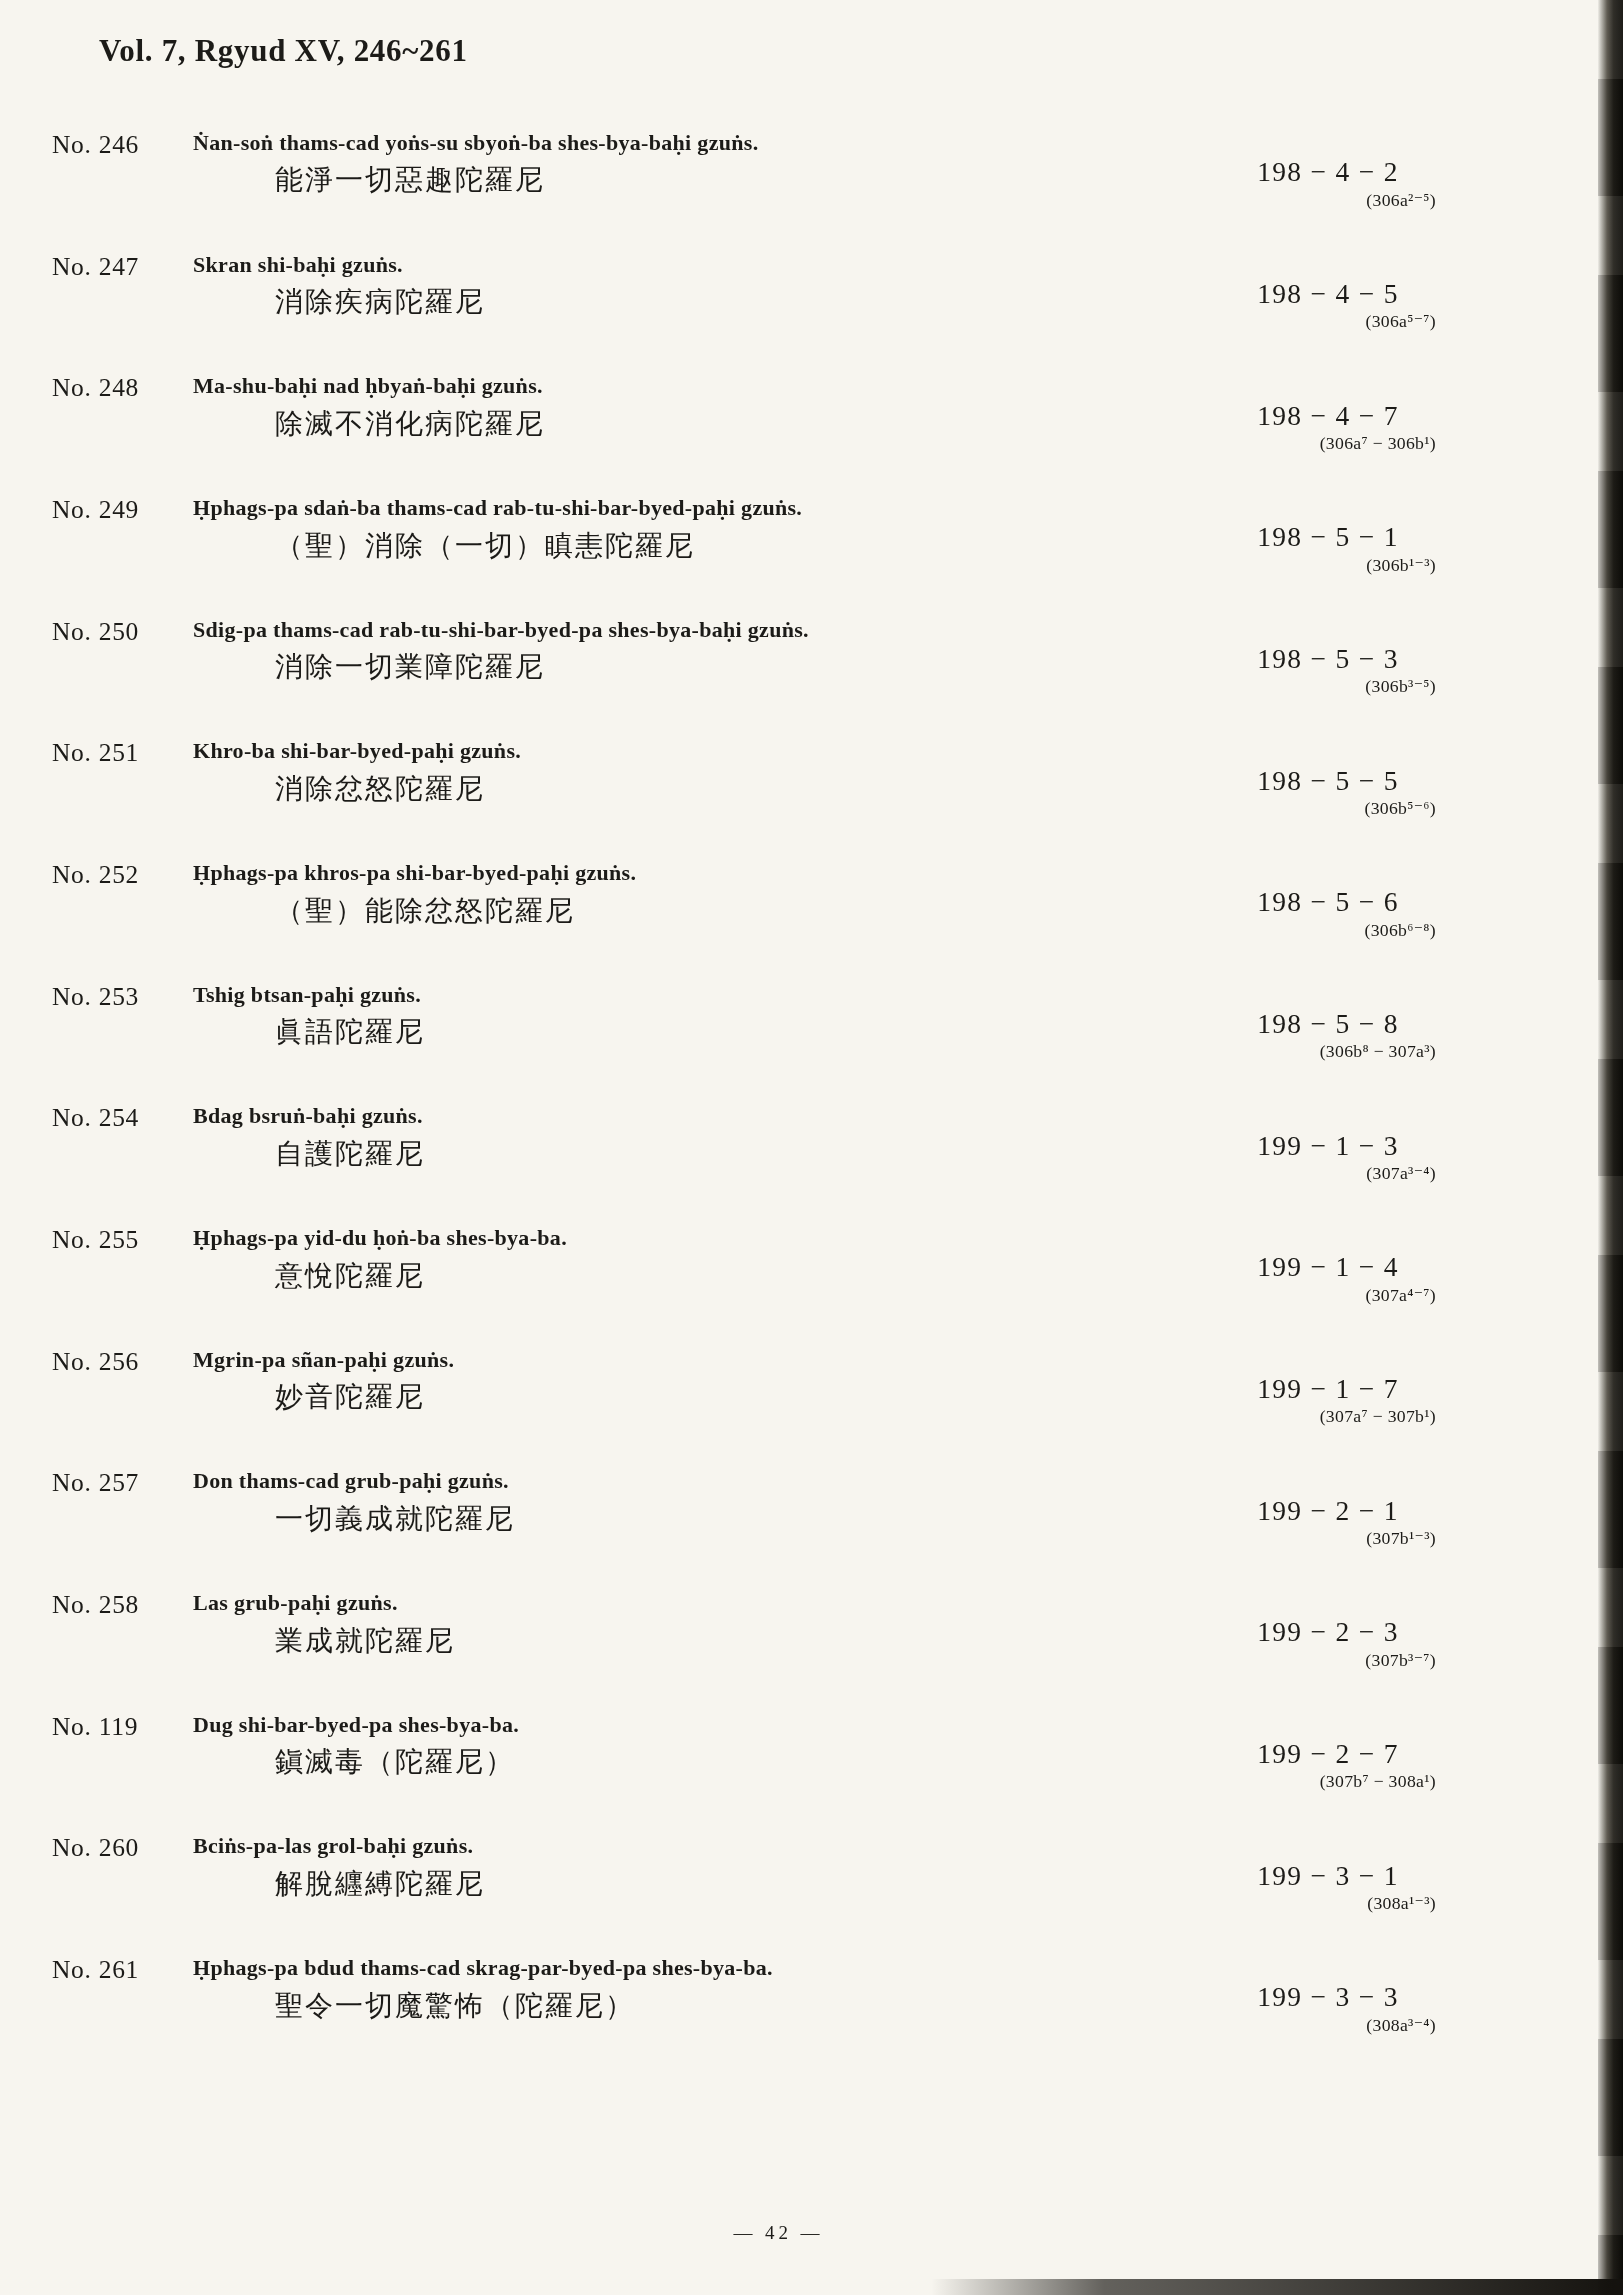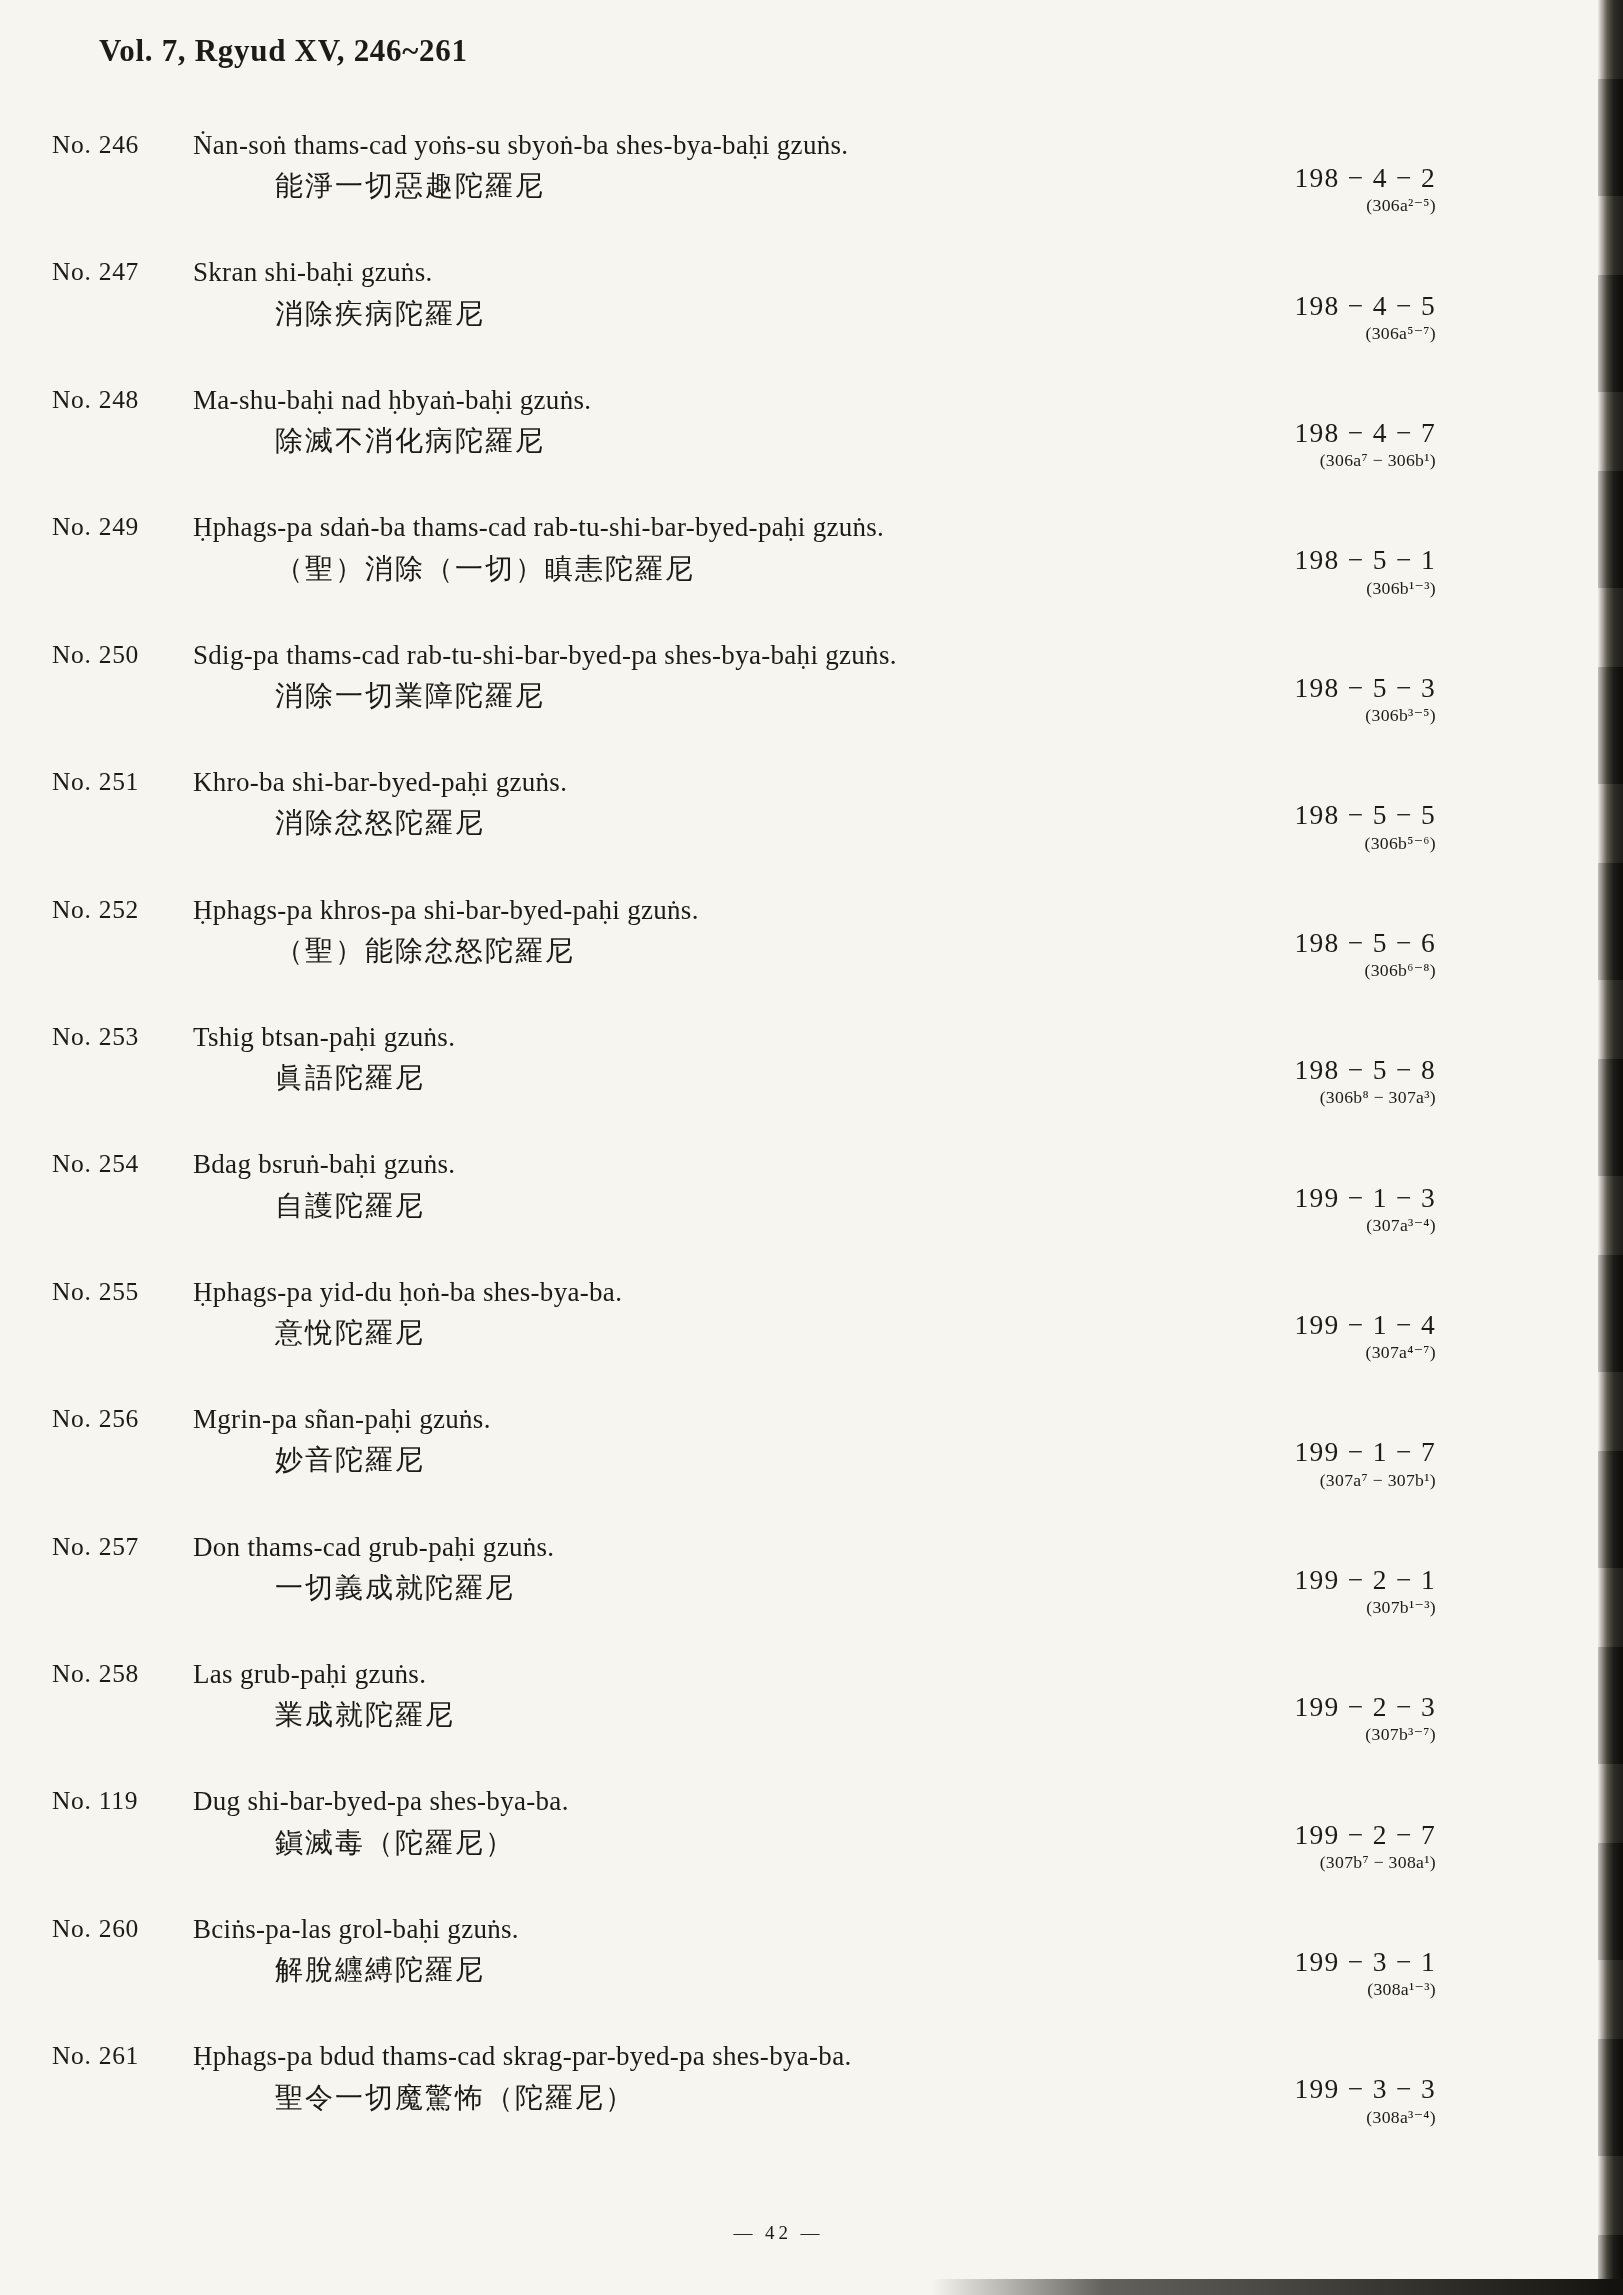--- a/index.html
+++ b/index.html
@@ -71,22 +71,22 @@
     font-size: 25.5px;
     letter-spacing: 0.7px;
   }
 
   .entry-mid {
     flex: 1 1 auto;
     min-width: 0;
   }
 
   .entry-title {
-    font-size: 27px;
-    font-weight: normal;
+    font-size: 22px;
+    font-weight: bold;
     letter-spacing: 0.3px;
     line-height: 1.15;
   }
 
   .entry-chinese {
     margin-top: 9.2px;
     margin-left: 82px;
     font-size: 28px;
     letter-spacing: 2px;
     line-height: 1.15;
@@ -97,20 +97,21 @@
     width: 216px;
     text-align: right;
     align-self: flex-end;
     transform: translateY(14.4px);
   }
 
   .entry-refnum {
     font-size: 27.5px;
     letter-spacing: 1.3px;
     white-space: nowrap;
+    text-align: center;
   }
 
   .entry-folio {
     margin-top: 1.3px;
     font-size: 17.7px;
     letter-spacing: 0.3px;
     white-space: nowrap;
   }
 
   .page-number {

